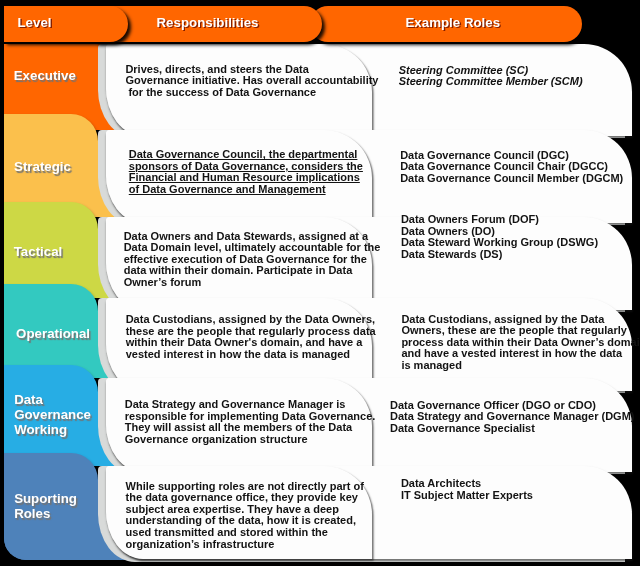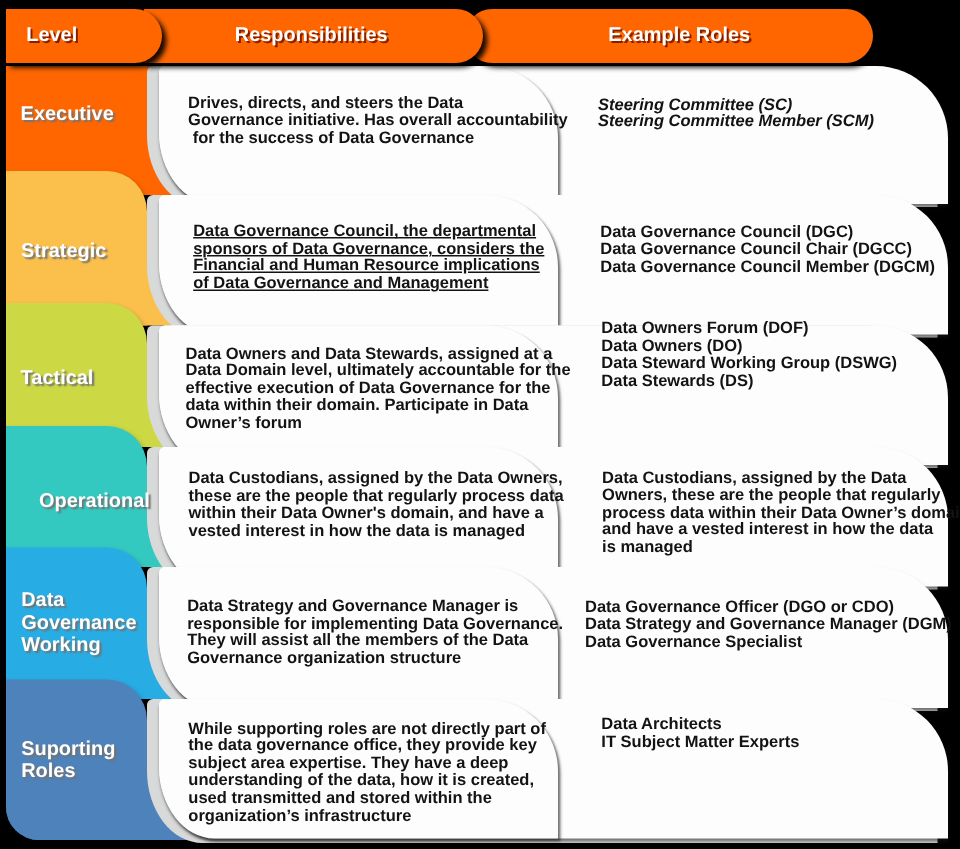--- a/index.html
+++ b/index.html
@@ -78,21 +78,21 @@
       <div class="card" style="left:105.5px;top:297.9px;width:526.5px;height:92.80000000000001px;border-radius:4px 48px 0px 37px / 4px 48px 0px 48px;"></div>
       <div class="cardA" style="left:105.5px;top:297.9px;width:266px;height:92.80000000000001px;border-radius:4px 48px 0px 37px / 4px 48px 0px 48px;"></div>
       <div class="shadow" style="left:98px;top:378.2px;width:526.5px;height:96.10000000000002px;border-radius:4px 48px 0px 37px / 4px 48px 0px 48px;"></div>
       <div class="card" style="left:105.5px;top:378.2px;width:526.5px;height:93.60000000000002px;border-radius:4px 48px 0px 37px / 4px 48px 0px 48px;"></div>
       <div class="cardA" style="left:105.5px;top:378.2px;width:266px;height:93.60000000000002px;border-radius:4px 48px 0px 37px / 4px 48px 0px 48px;"></div>
       <div class="shadow" style="left:98px;top:466.3px;width:526.5px;height:95.69999999999999px;border-radius:4px 48px 0px 37px / 4px 48px 0px 48px;"></div>
       <div class="card" style="left:105.5px;top:466.3px;width:526.5px;height:93.19999999999999px;border-radius:4px 48px 0px 37px / 4px 48px 0px 48px;"></div>
       <div class="cardA" style="left:105.5px;top:466.3px;width:266px;height:93.19999999999999px;border-radius:4px 48px 0px 37px / 4px 48px 0px 48px;"></div>
     </div>
 
-  <div class="hdr-chip" style="left:4px;width:104px;border-radius:0 20px 20px 0;z-index:3;">
+  <div class="hdr-chip" style="left:4px;width:124px;border-radius:0 20px 20px 0;z-index:3;">
     <span style="left:13.5px;">Level</span>
   </div>
   <div class="hdr-chip" style="left:310px;width:272px;border-radius:20px;z-index:1;">
     <span style="left:95.5px;">Example Roles</span>
   </div>
   <div class="hdr-chip" style="left:96px;width:226px;border-radius:0 20px 20px 0;z-index:2;">
     <span style="left:60.5px;">Responsibilities</span>
   </div>
 
   <div id="texts">
@@ -113,21 +113,21 @@
       <div class="lvl-label" style="left:13.74px;top:243.96px;">Tactical</div>
       <div class="cell" style="left:123.67999999999999px;top:230.6px;">Data Owners and Data Stewards, assigned at a
 Data Domain level, ultimately accountable for the
 effective execution of Data Governance for the
 data within their domain. Participate in Data
 Owner’s forum</div>
       <div class="cell" style="left:400.88px;top:214px;">Data Owners Forum (DOF)
 Data Owners (DO)
 Data Steward Working Group (DSWG)
 Data Stewards (DS)</div>
-      <div class="lvl-label" style="left:26px;top:325.86px;">Operational</div>
+      <div class="lvl-label" style="left:4px;top:325.86px;text-align:right;">Operational</div>
       <div class="cell" style="left:125.67999999999999px;top:314.20000000000005px;">Data Custodians, assigned by the Data Owners,
 these are the people that regularly process data
 within their Data Owner's domain, and have a
 vested interest in how the data is managed</div>
       <div class="cell" style="left:401.38px;top:313.6px;">Data Custodians, assigned by the Data
 Owners, these are the people that regularly
 process data within their Data Owner’s domain,
 and have a vested interest in how the data
 is managed</div>
       <div class="lvl-label" style="left:14.14px;top:391.66px;">Data Governance Working</div>

